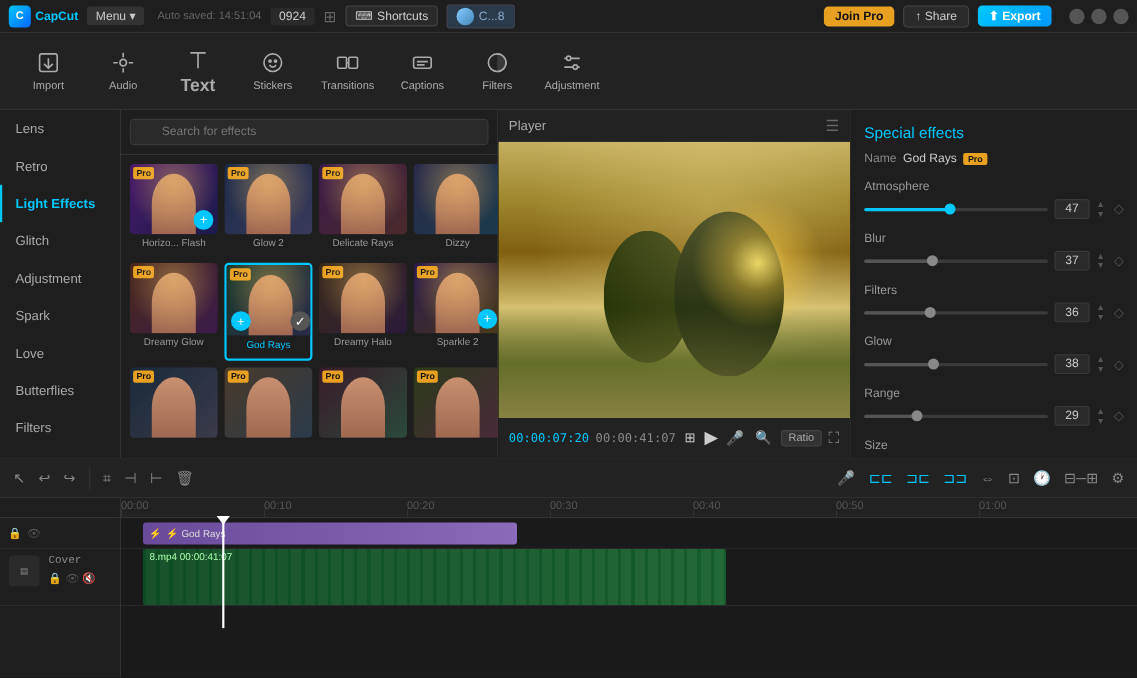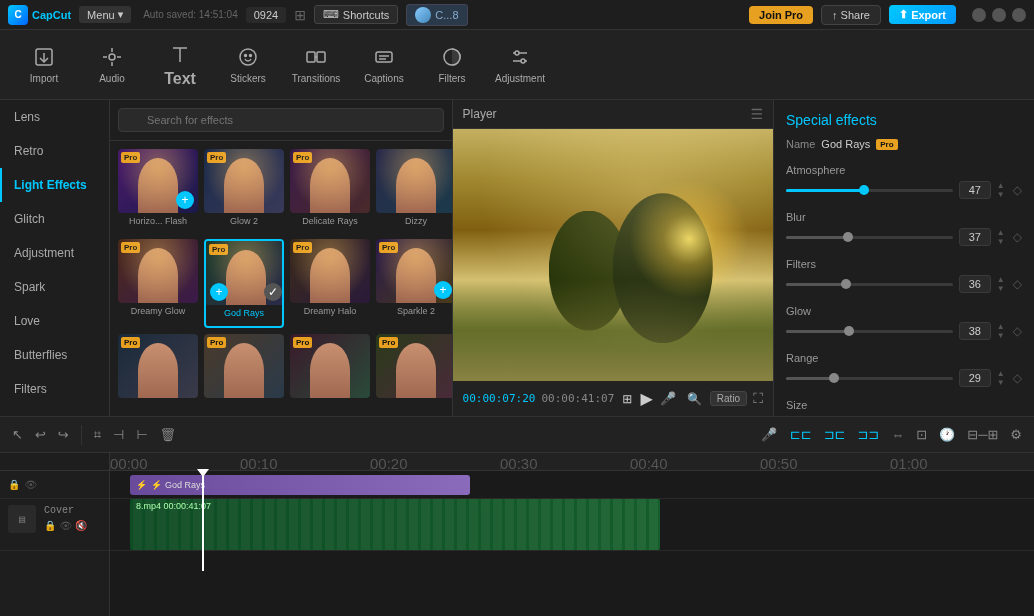--- a/index.html
+++ b/index.html
@@ -270,21 +270,21 @@
     .timeline-track-label {
       height: 28px; display: flex; align-items: center; padding: 0 8px;
       font-size: 10px; color: #777; border-bottom: 1px solid #2a2a2a; gap: 4px;
     }
     .timeline-content { flex: 1; overflow: hidden; position: relative; }
     .timeline-ruler {
       height: 18px; background: #222; border-bottom: 1px solid #333;
       display: flex; align-items: center; position: relative; overflow: hidden;
     }
     .ruler-mark {
-      position: absolute; font-size: 15px; color: #555; top: 2px;
+      position: absolute; font-size: 10px; color: #555; top: 2px;
     }
     .ruler-line {
       position: absolute; top: 10px; bottom: 0; width: 1px; background: #333;
     }
     .timeline-tracks { position: relative; }
     .timeline-track { height: 28px; border-bottom: 1px solid #2a2a2a; position: relative; }
     .effect-clip {
       position: absolute; top: 4px; height: 20px;
       background: linear-gradient(90deg, #6a4a9a, #8a6aba);
       border-radius: 3px; display: flex; align-items: center; padding: 0 6px;

